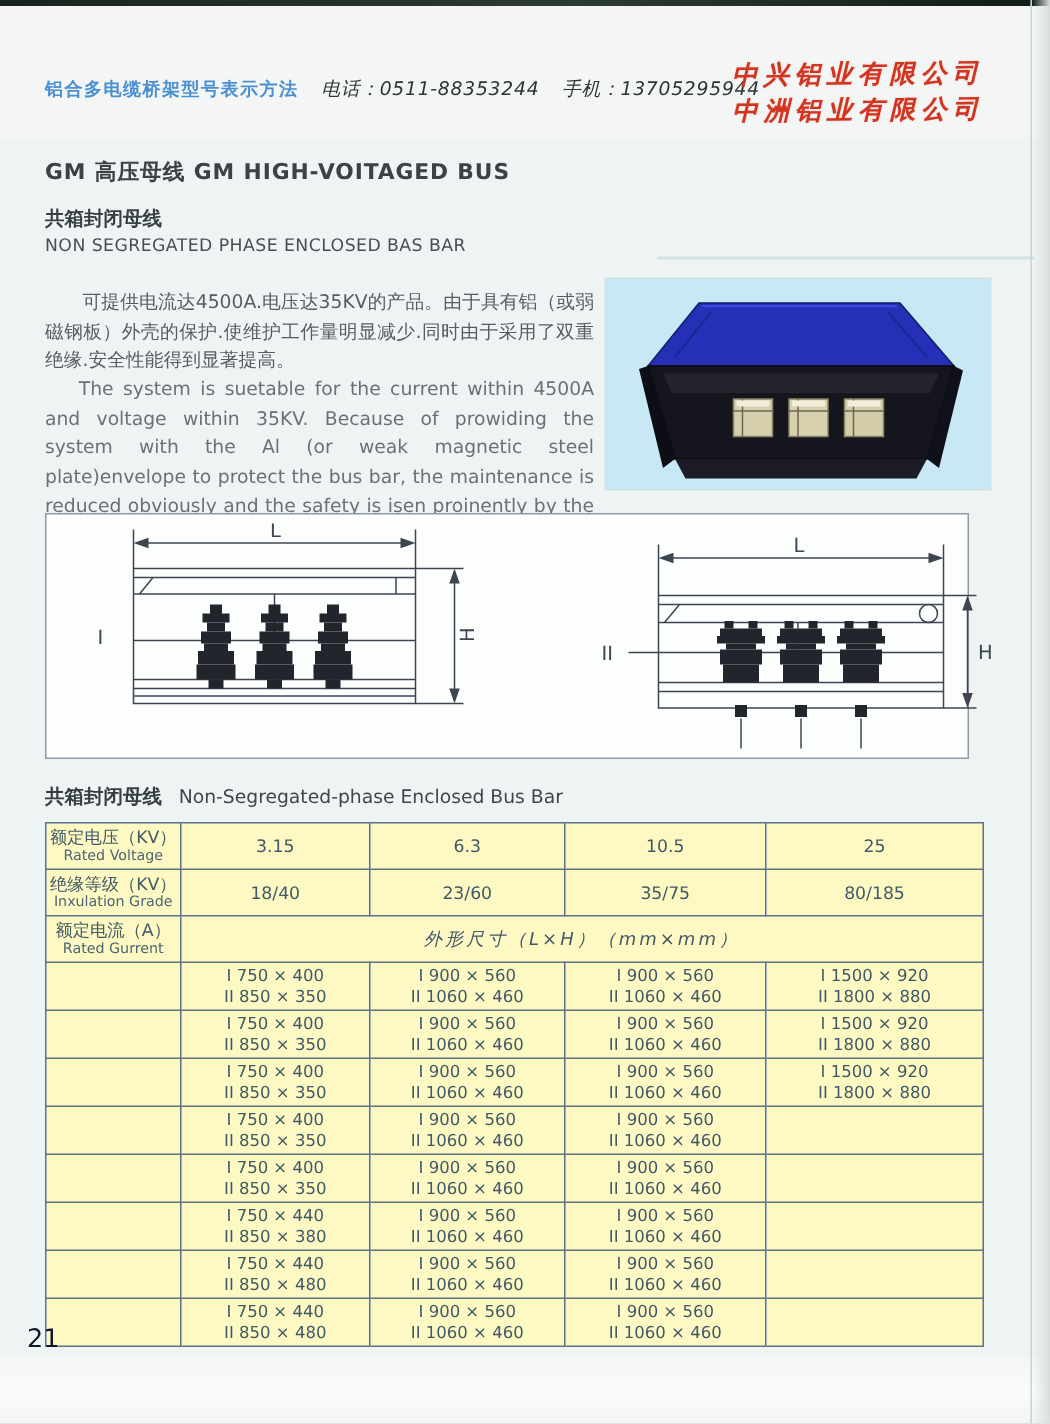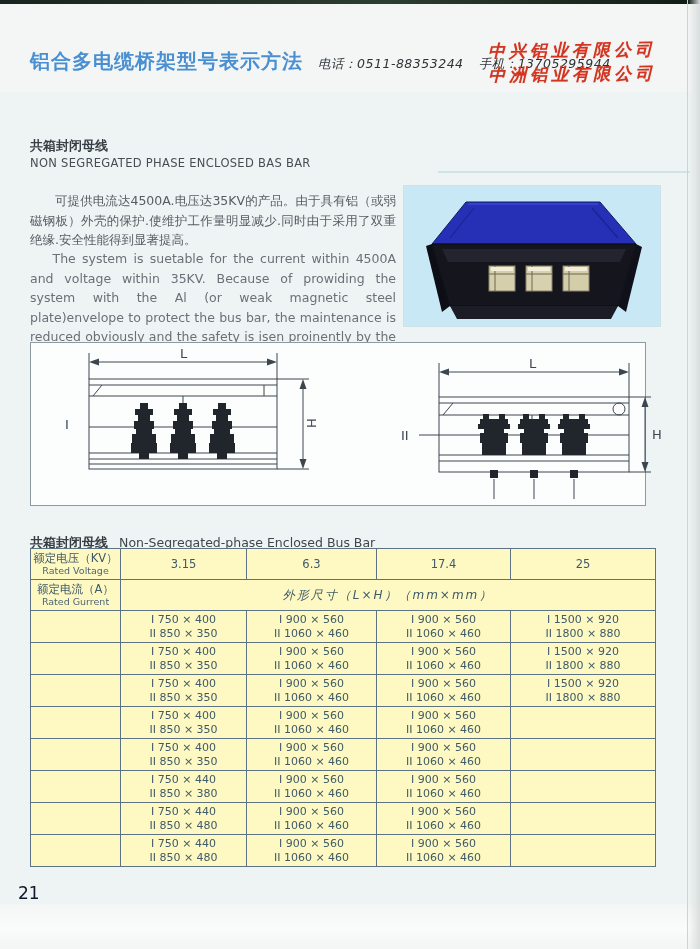--- a/index.html
+++ b/index.html
@@ -16,21 +16,21 @@
     background:linear-gradient(to left,#d9dedd,rgba(243,246,245,0)); border-left:1px solid rgba(190,200,200,.5); }
   .scan-bottom { position:absolute; bottom:0; left:0; width:100%; height:46px;
     background:linear-gradient(to bottom,rgba(243,246,245,0),#fafcfb 55%,#f2f5f4); }
   .content-tint { position:absolute; left:0; top:92px; width:694px; height:812px;
     background:rgba(205,228,240,0.12); pointer-events:none; }
   .ghost-line { position:absolute; left:438px; top:171px; width:252px; height:2px;
     background:rgba(100,175,170,0.22); }
 
   
   .hdr { position:absolute; left:30px; top:48px; white-space:nowrap; }
-  .hdr-title { color:#4a8fd2; font-weight:bold; font-size:20px; letter-spacing:1px; }
+  .hdr-title { color:#4a8fd2; font-weight:bold; font-size:12px; letter-spacing:1px; }
   .hdr-contact { color:#2e3338; font-size:12.5px; margin-left:10px; letter-spacing:0.5px;font-style:italic; }
   .stamps { position:absolute; right:44px; top:38px; color:#d23420;
     font-family:"DejaVu Serif","Liberation Serif",serif;
     font-weight:bold; font-style:italic; font-size:17px; line-height:24px;
     letter-spacing:4px; transform:rotate(-0.6deg); text-shadow:0 0 1px rgba(210,52,32,.35); }
 
   
   .sec-title { position:absolute; left:30px; top:105px; font-size:14.5px; font-weight:bold;
     color:#3b4145; letter-spacing:0.6px; }
   .sub-cn { position:absolute; left:30px; top:137px; font-size:13px; font-weight:bold; color:#383f44; }
@@ -45,21 +45,21 @@
   .photo { position:absolute; left:404px; top:186px; width:256px; height:140px;
     background:#c9e8f6; box-shadow:0 0 0 1px rgba(150,190,210,.35); }
 
   
   .dpanel { position:absolute; left:30px; top:342px; width:614px; height:162px;
     background:#fcfdfd; border:1px solid #8d9aa2; }
   .dg1 { position:absolute; left:28px; top:6px; }
   .dg2 { position:absolute; left:368px; top:14px; }
 
   
-  .tbl-caption { position:absolute; left:30px; top:532px; }
+  .tbl-caption { position:absolute; left:30px; top:520px; }
   .tbl-caption .cap-cn { font-size:13px; font-weight:bold; color:#363d42; }
   .tbl-caption .cap-en { font-size:12.5px; color:#3f464b; margin-left:6px; }
   table.spec { position:absolute; left:30px; top:548px; border-collapse:collapse; table-layout:fixed; width:625px; }
   table.spec td { border:1px solid #5d7383; text-align:center; vertical-align:middle; padding:1px 2px; overflow:hidden; }
   tr.hrow td { background:#fef9c3; height:28px; }
   tr.brow td { background:#fef9c3; height:29px; }
   .lead-cn { display:block; font-size:11.5px; color:#3f5a68; line-height:13px; }
   .lead-en { display:block; font-size:9.5px; color:#4a6674; line-height:11px; }
   .hval { font-size:11.5px; color:#3f5a68; }
   .spanhead { font-size:12px; color:#3f5a68; letter-spacing:2px;font-style:italic; }
@@ -80,20 +80,21 @@
   <div class="hdr">
     <span class="hdr-title">铝合多电缆桥架型号表示方法</span>
     <span class="hdr-contact">电话：0511-88353244</span>
     <span class="hdr-contact">手机：13705295944</span>
   </div>
   <div class="stamps">
     <div>中兴铝业有限公司</div>
     <div>中洲铝业有限公司</div>
   </div>
 
+  <div class="sec-title">GM 高压母线  GM  HIGH-VOITAGED BUS</div>
   <div class="sub-cn">共箱封闭母线</div>
   <div class="sub-en">NON SEGREGATED PHASE ENCLOSED BAS BAR</div>
 
   <div class="para para-cn">可提供电流达4500A.电压达35KV的产品。由于具有铝（或弱磁钢板）外壳的保护.使维护工作量明显减少.同时由于采用了双重绝缘.安全性能得到显著提高。</div>
   <div class="para para-en">The system is suetable for the current within 4500A and voltage within 35KV. Because of prowiding the system with the Al (or weak magnetic steel plate)envelope to protect the bus bar, the maintenance is reduced obviously and the safety is isen proinently by the double insulation used in the system.</div>
 
   <div class="photo">
     <svg width="256" height="140" viewBox="0 0 256 140">
       <rect x="0" y="0" width="256" height="140" fill="#c9e8f6"></rect>
       <polygon points="62,16 196,16 232,58 28,58" fill="#2630b6" stroke="#141a66" stroke-width="1"></polygon>
@@ -268,22 +269,32 @@
         <col style="width:145px">
       </colgroup>
     <tbody>
     <tr class="hrow">
       <td>
         <span class="lead-cn">额定电压（KV）</span>
         <span class="lead-en">Rated Voltage</span>
       </td>
       <td class="hval">3.15</td>
       <td class="hval">6.3</td>
-      <td class="hval">17.4</td>
+      <td class="hval">10.5</td>
       <td class="hval">25</td>
+    </tr>
+    <tr class="hrow">
+      <td>
+        <span class="lead-cn">绝缘等级（KV）</span>
+        <span class="lead-en">Inxulation Grade</span>
+      </td>
+      <td class="hval">18/40</td>
+      <td class="hval">23/60</td>
+      <td class="hval">35/75</td>
+      <td class="hval">80/185</td>
     </tr>
     <tr class="hrow">
       <td>
         <span class="lead-cn">额定电流（A）</span>
         <span class="lead-en">Rated Gurrent</span>
       </td>
       <td class="spanhead" colspan="4">外形尺寸（L×H）（mm×mm）</td>
     </tr>
     <tr class="brow">
       <td></td>

